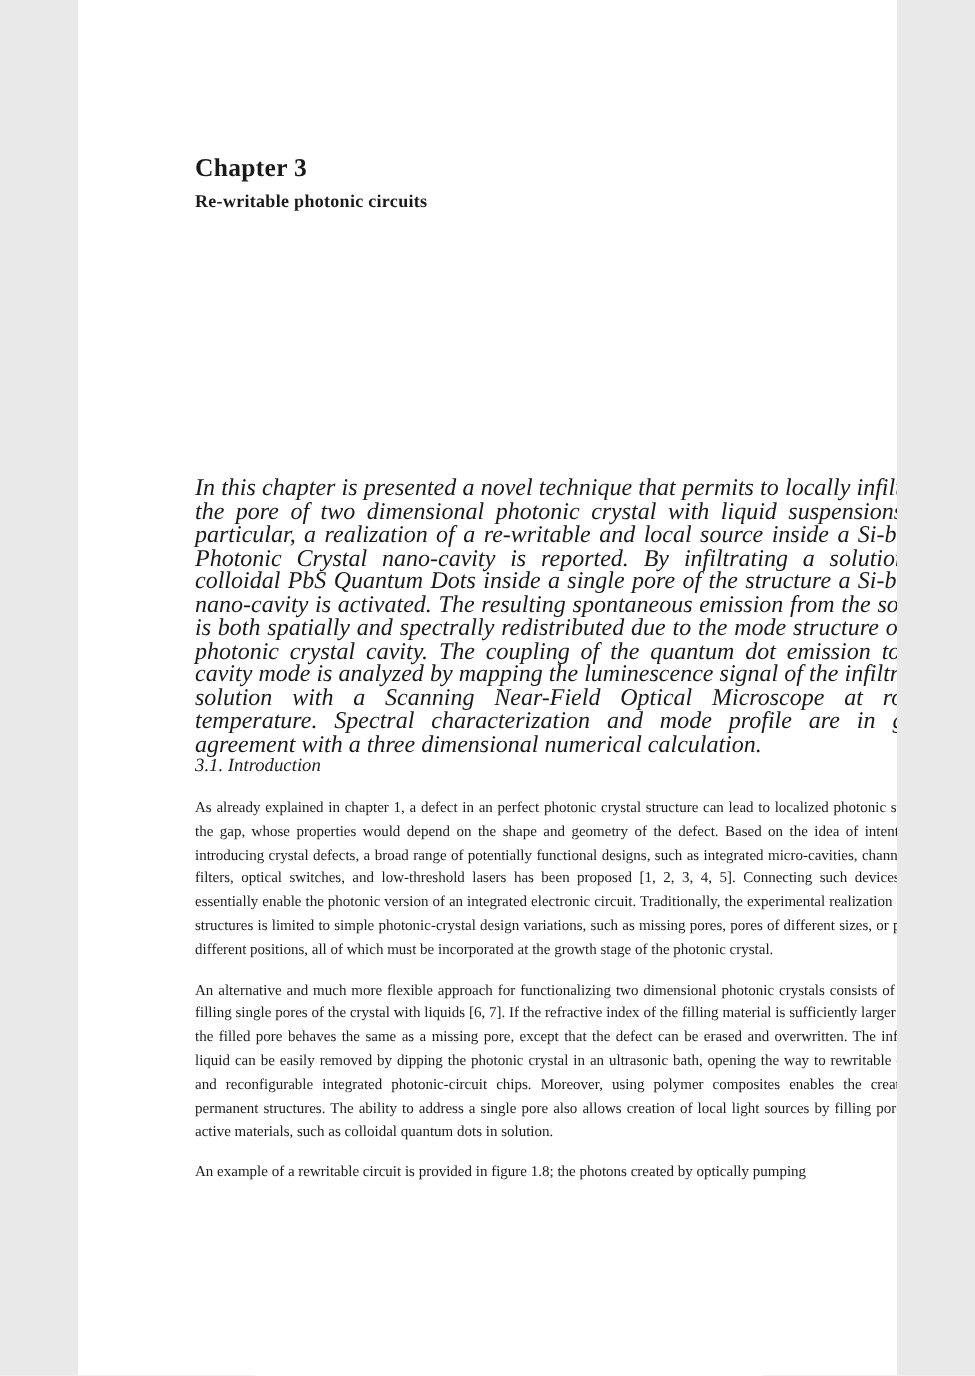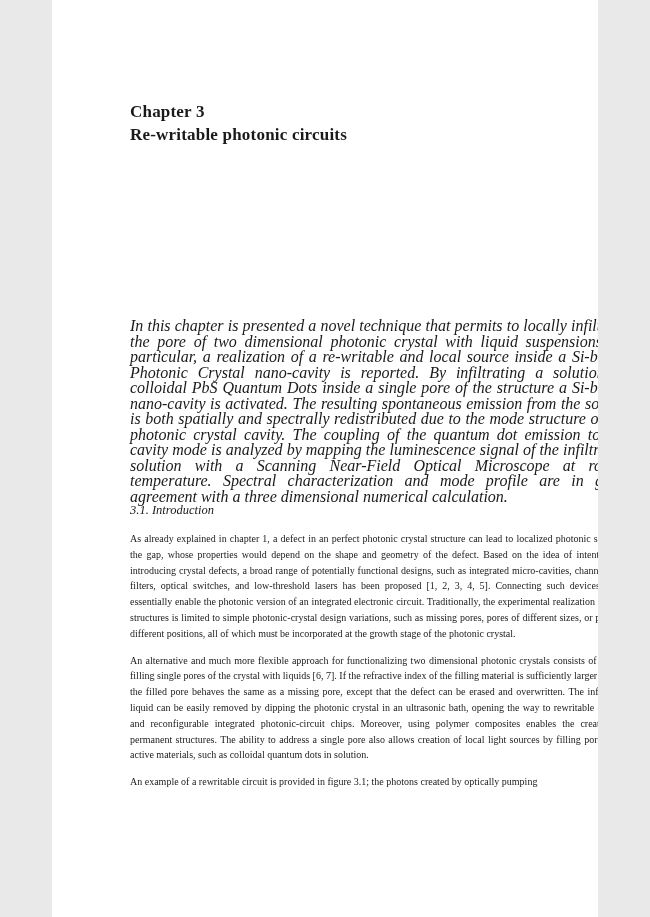--- a/index.html
+++ b/index.html
@@ -26,21 +26,21 @@
     top: 100px;
   }
   .chapter-label {
     font-weight: bold;
     font-size: 17px;
     line-height: 23px;
     letter-spacing: 0.2px;
   }
   .chapter-title {
     font-weight: bold;
-    font-size: 17px;
+    font-size: 12px;
     line-height: 23px;
     letter-spacing: 0.2px;
   }
   .abstract {
     top: 318px;
     font-style: italic;
     font-size: 16px;
     line-height: 15.5px;
     text-align: justify;
   }
@@ -80,17 +80,17 @@
     <div class="chapter-title">Re-writable photonic circuits</div>
   </div>
 
   <div class="content abstract">In this chapter is presented a novel technique that permits to locally infiltrate the pore of two dimensional photonic crystal with liquid suspensions. In particular, a realization of a re-writable and local source inside a Si-based Photonic Crystal nano-cavity is reported. By infiltrating a solution of colloidal PbS Quantum Dots inside a single pore of the structure a Si-based nano-cavity is activated. The resulting spontaneous emission from the source is both spatially and spectrally redistributed due to the mode structure of the photonic crystal cavity. The coupling of the quantum dot emission to the cavity mode is analyzed by mapping the luminescence signal of the infiltrated solution with a Scanning Near-Field Optical Microscope at room-temperature. Spectral characterization and mode profile are in good agreement with a three dimensional numerical calculation.</div>
 
   <div class="content section-heading">3.1.   Introduction</div>
 
   <div class="content body-text">
     <p>As already explained in chapter 1, a defect in an perfect photonic crystal structure can lead to localized photonic states in the gap, whose properties would depend on the shape and geometry of the defect. Based on the idea of intentionally introducing crystal defects, a broad range of potentially functional designs, such as integrated micro-cavities, channel drop filters, optical switches, and low-threshold lasers has been proposed [1, 2, 3, 4, 5]. Connecting such devices could essentially enable the photonic version of an integrated electronic circuit. Traditionally, the experimental realization of such structures is limited to simple photonic-crystal design variations, such as missing pores, pores of different sizes, or pores at different positions, all of which must be incorporated at the growth stage of the photonic crystal.</p>
     <p>An alternative and much more flexible approach for functionalizing two dimensional photonic crystals consists of locally filling single pores of the crystal with liquids [6, 7]. If the refractive index of the filling material is sufficiently larger than 1, the filled pore behaves the same as a missing pore, except that the defect can be erased and overwritten. The infiltrated liquid can be easily removed by dipping the photonic crystal in an ultrasonic bath, opening the way to rewritable circuits and reconfigurable integrated photonic-circuit chips. Moreover, using polymer composites enables the creation of permanent structures. The ability to address a single pore also allows creation of local light sources by filling pores with active materials, such as colloidal quantum dots in solution.</p>
-    <p>An example of a rewritable circuit is provided in figure 3.1; the photons created by optically pumping</p>
+    <p>An example of a rewritable circuit is provided in figure 1.8; the photons created by optically pumping</p>
   </div>
 
 
 </div>
 
 </body></html>

